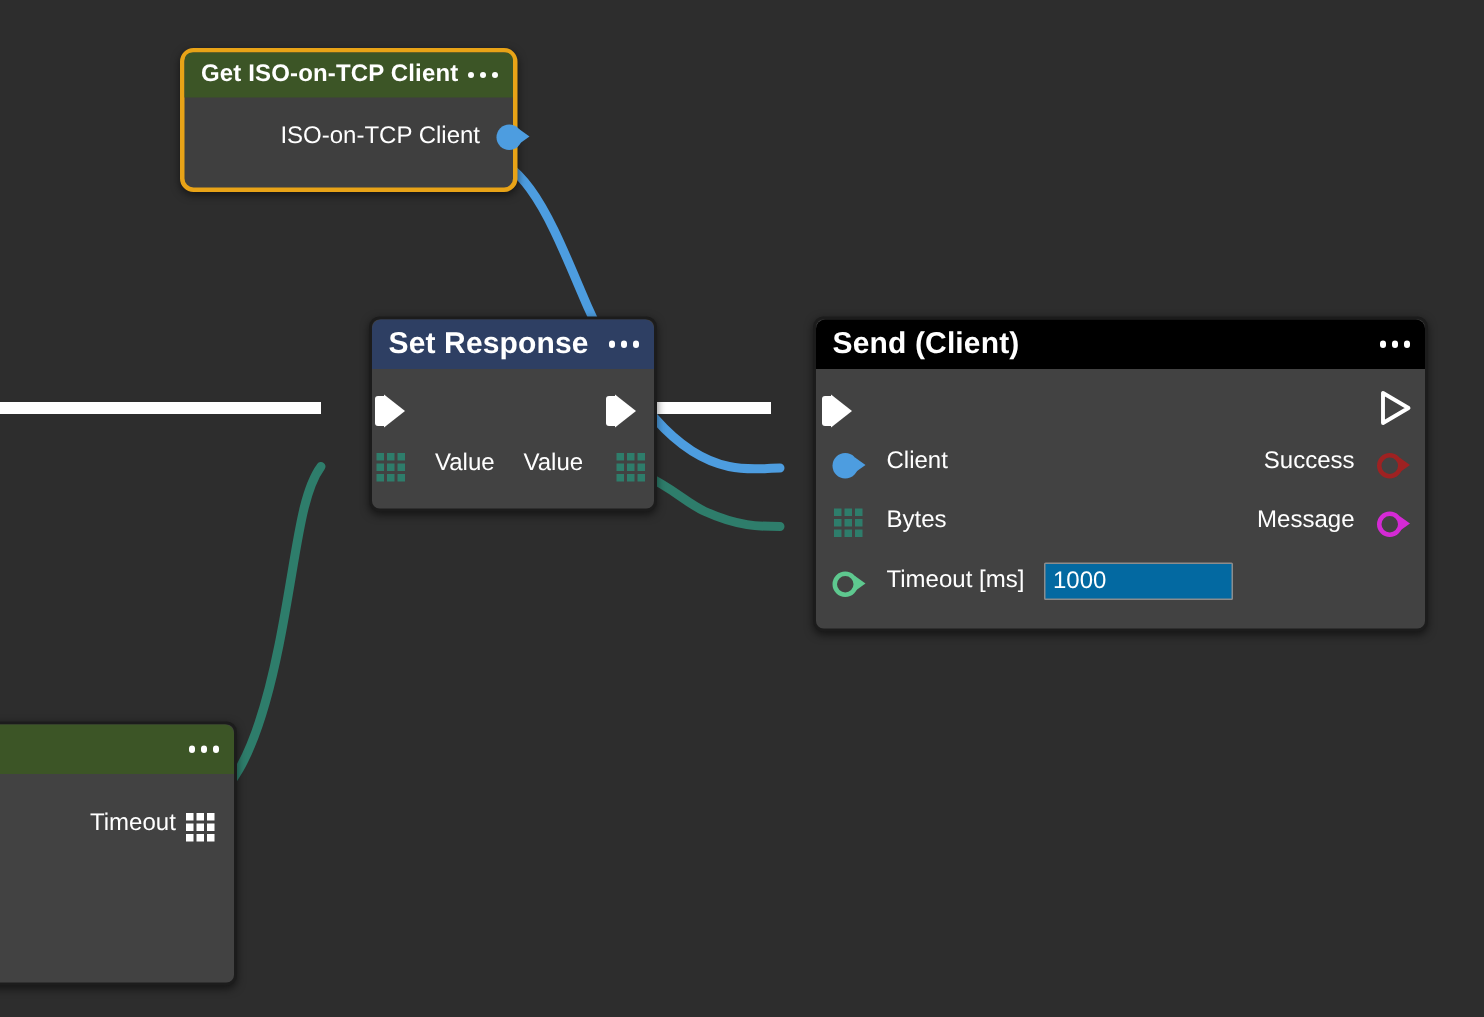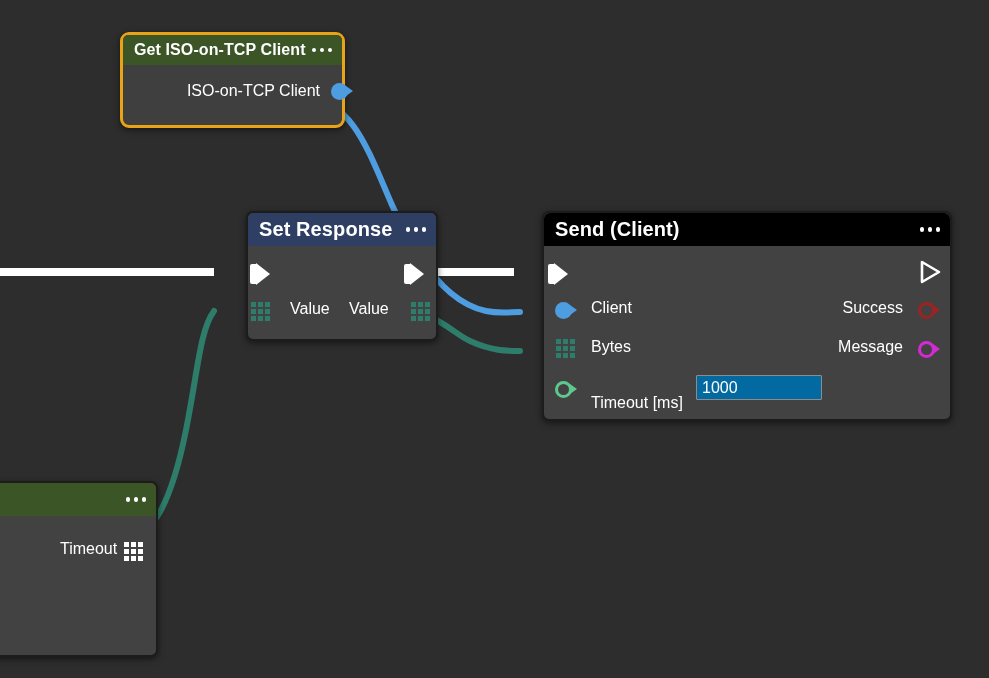--- a/index.html
+++ b/index.html
@@ -328,21 +328,21 @@
           <span class="nub"></span>
         </span>
       </div>
 
       <div class="abs" style="left:11px; top:133px; color:#5ec88f;">
         <span class="dot">
           <span class="circ" style="border:3px solid #5ec88f; background:transparent"></span>
           <span class="nub"></span>
         </span>
       </div>
-      <span class="abs label" style="left:47px; top:148px;">Timeout [ms]</span>
+      <span class="abs label" style="left:47px; top:132px;">Timeout [ms]</span>
       <input class="abs field" style="left: 152px; top: 129px; width: 126px;" type="text" value="1000">
     </div>
   </div>
 
   <div class="node" id="node-return">
     <div class="node-hdr">
       <span class="node-title"></span>
       <span class="dots">
         <i></i>
           <i></i>

